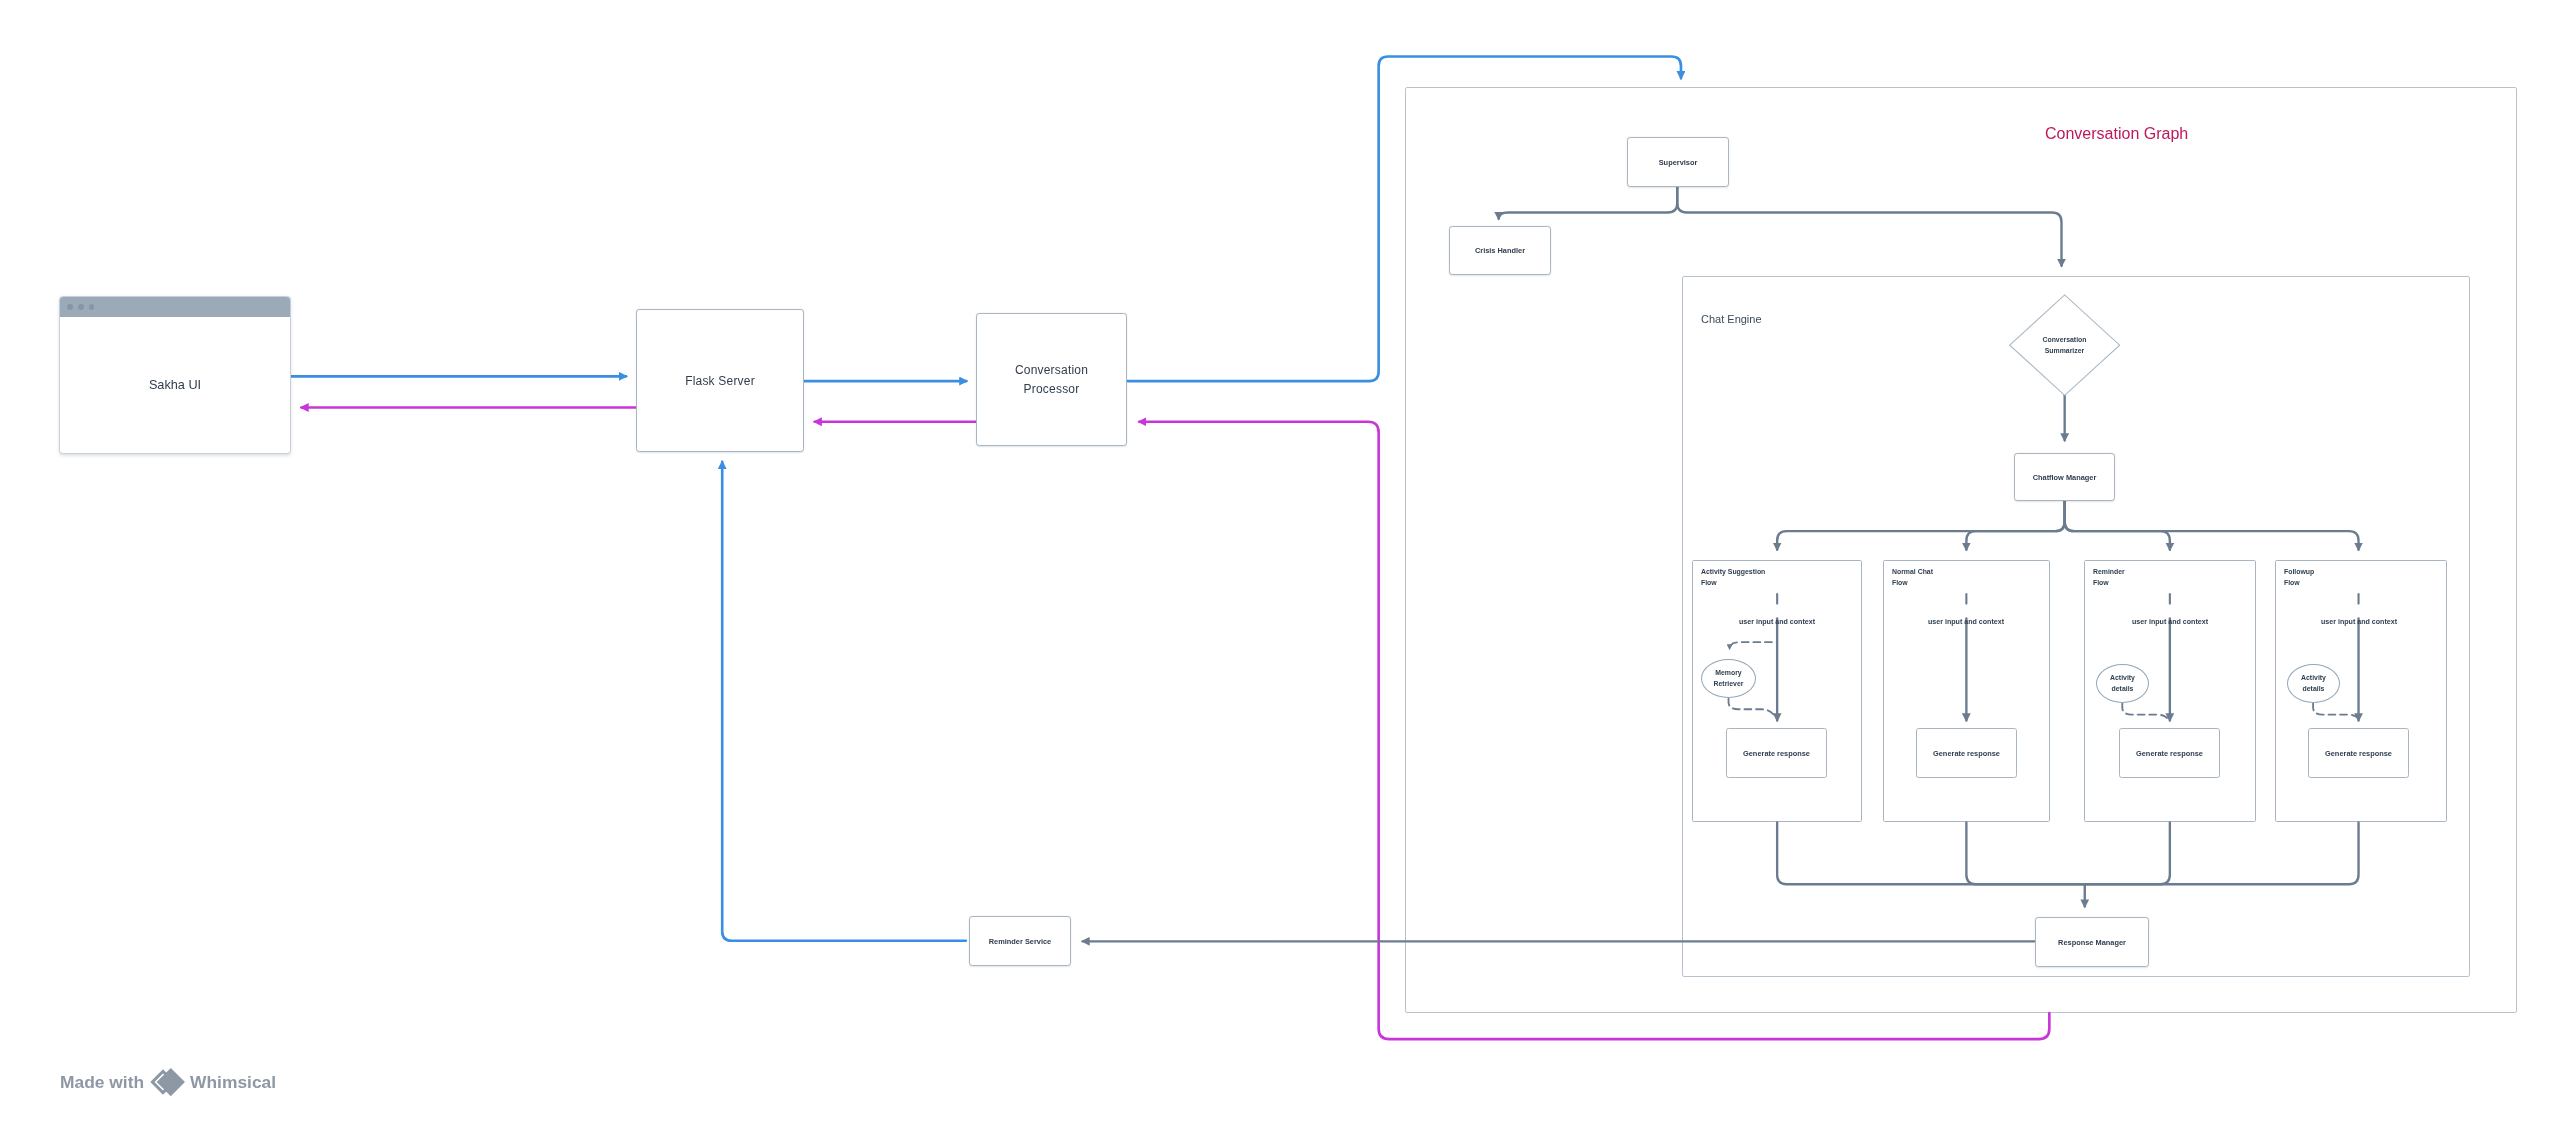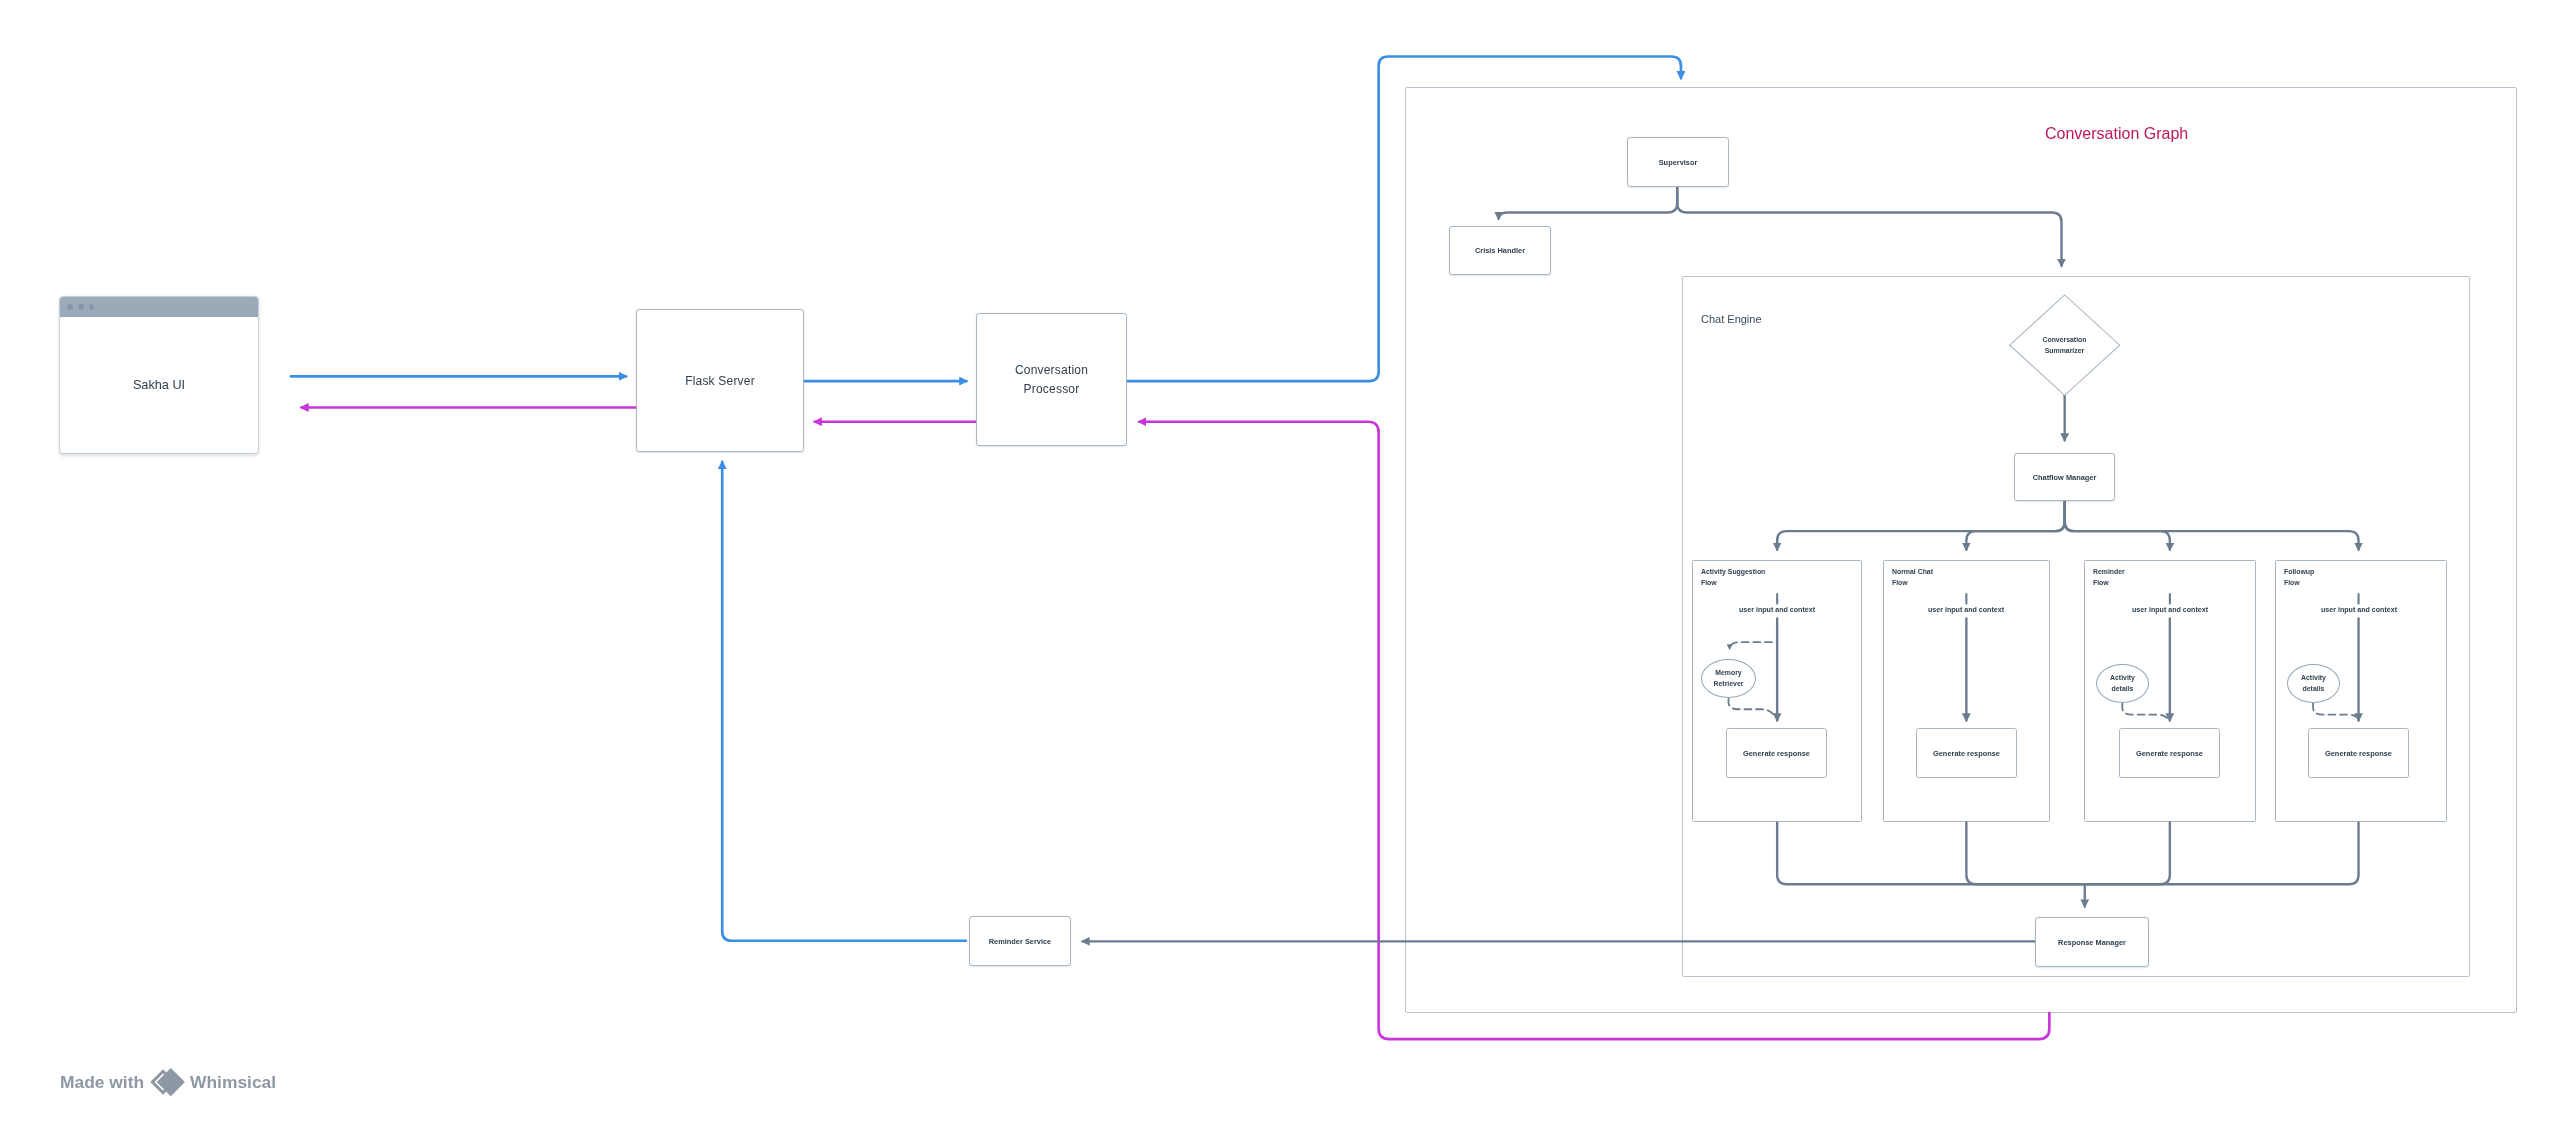--- a/index.html
+++ b/index.html
@@ -14,21 +14,21 @@
   .node{background:#fff;border:1.1px solid var(--border);border-radius:3.2px;
     display:flex;align-items:center;justify-content:center;text-align:center;
     white-space:pre-line;box-shadow:0 0.5px 1.6px rgba(70,90,110,.15);}
   .node-lg{font-size:12px;font-weight:400;letter-spacing:0.2px;}
   .node-sm{font-size:7.4px;font-weight:600;}
   .container-box{background:transparent;border:0.8px solid var(--border-light);
     border-radius:2.1px;}
   .container-label{position:absolute;white-space:nowrap;}
   .panel{border:1.1px solid var(--border);border-radius:1.6px;background:transparent;}
   .panel-title{position:absolute;font-size:6.9px;font-weight:600;white-space:pre-line;line-height:1.65;}
-  .io-label{position:absolute;font-size:7.1px;font-weight:600;text-align:center;background:transparent;}
+  .io-label{position:absolute;font-size:7.1px;font-weight:600;text-align:center;background:transparent;margin-top:12px;}
   .gen-box{background:#fff;border:1.1px solid var(--border);border-radius:2.6px;
     display:flex;align-items:center;justify-content:center;font-size:7.4px;font-weight:600;}
   .ellipse{background:#fff;border:1.1px solid #93a7b8;border-radius:50%;
     display:flex;align-items:center;justify-content:center;text-align:center;
     font-size:6.9px;font-weight:600;white-space:pre-line;line-height:1.5;}
   .browser{background:#fff;border:0.5px solid #c6d0d8;border-radius:3.7px;
     box-shadow:0 1.1px 3.2px rgba(70,90,110,.18);}
   .browser-bar{position:absolute;left:0;top:0;right:0;height:19.6px;background:var(--bar);
     border-radius:3.2px 3.2px 0 0;display:flex;align-items:center;padding-left:7.4px;gap:4.8px;}
   .bar-dot{width:5.8px;height:5.8px;border-radius:50%;background:var(--dot);}
@@ -130,21 +130,21 @@
     <path class="e-gray" d="M4462,1170 V1363" marker-end="url(#ah-gray)"></path>
 
     <path class="e-dash" d="M3352,1215 H3292 Q3272,1215 3272,1228" marker-end="url(#ah-gray-sm)"></path>
     <path class="e-dash" d="M3270,1322 V1328 Q3270,1342 3288,1342 H3332 Q3348,1342 3355,1352"></path>
     <path class="e-dash" d="M4015,1331 V1338 Q4015,1352 4033,1352 H4080 Q4096,1352 4103,1362"></path>
     <path class="e-dash" d="M4376,1331 V1338 Q4376,1352 4394,1352 H4441 Q4457,1352 4464,1362"></path>
 
     <polygon class="diamond-shape" points="3802,653 3906,558 4010,653 3906,748"></polygon>
   </svg>
 
-  <div class="abs browser" style="left:59px;top:296px;width:200px;height:158px;padding-left:25px;">
+  <div class="abs browser" style="left:59px;top:296px;width:232px;height:158px;padding-left:25px;">
     <div class="browser-bar">
       <span class="bar-dot"></span>
       <span class="bar-dot"></span>
       <span class="bar-dot"></span>
     </div>
     <div class="browser-label">Sakha UI</div>
   </div>
 
   <div class="abs node node-lg" style="left:636px;top:309px;width:168px;height:143px;">Flask Server</div>
 

